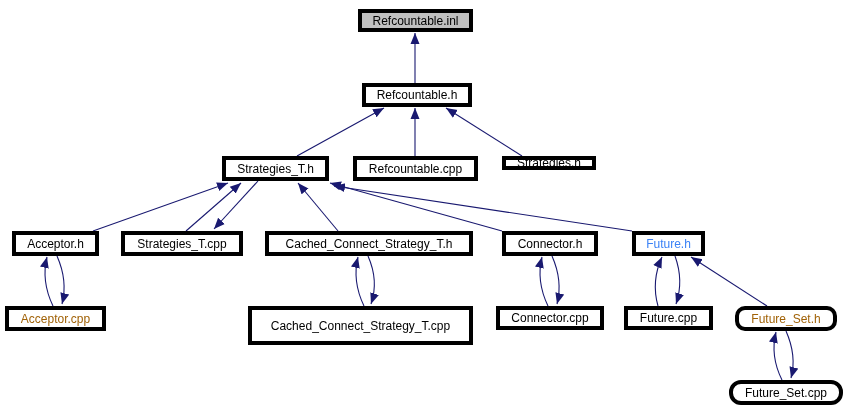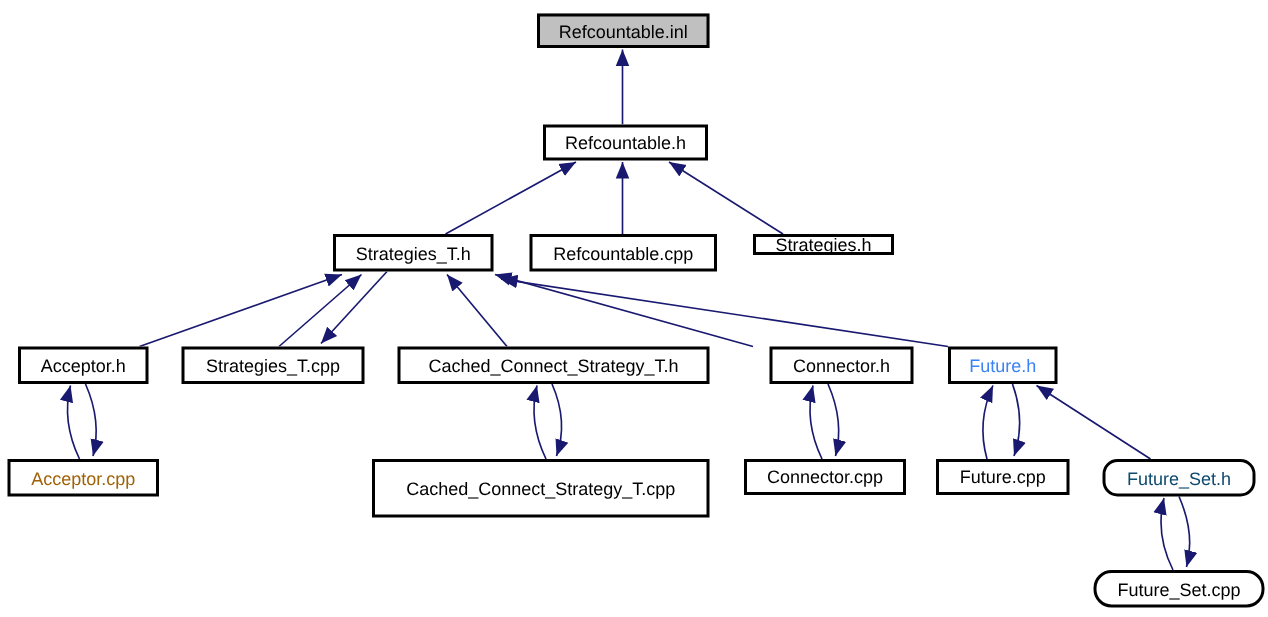--- a/index.html
+++ b/index.html
@@ -19,21 +19,21 @@
     position: absolute;
     left: 0;
     top: 0;
     width: 845px;
     height: 411px;
     z-index: 1;
   }
   .node {
     position: absolute;
     box-sizing: border-box;
-    border: 2px solid #6d28d9;
+    border: 4px solid #6d28d9;
     background: #ffffff;
     color: #000000;
     font-size: 12px;
     line-height: 1;
     display: flex;
     align-items: center;
     justify-content: center;
     white-space: nowrap;
     z-index: 2;
     cursor: pointer;
@@ -78,22 +78,22 @@
   </svg>
   <div>
       <div class="node root" style="left: 358px; top: 9px; width: 115px; height: 23px; background: rgb(192, 192, 192); border-color: rgb(0, 0, 0); color: rgb(0, 0, 0);">Refcountable.inl</div>
       <div class="node" style="left: 362px; top: 83px; width: 110px; height: 24px; background: rgb(255, 255, 255); border-color: rgb(0, 0, 0); color: rgb(0, 0, 0);">Refcountable.h</div>
       <div class="node" style="left: 222px; top: 156px; width: 107px; height: 25px; background: rgb(255, 255, 255); border-color: rgb(0, 0, 0); color: rgb(0, 0, 0);">Strategies_T.h</div>
       <div class="node" style="left: 353px; top: 156px; width: 125px; height: 25px; background: rgb(255, 255, 255); border-color: rgb(0, 0, 0); color: rgb(0, 0, 0);">Refcountable.cpp</div>
       <div class="node" style="left: 502px; top: 156px; width: 94px; height: 14px; background: rgb(255, 255, 255); border-color: rgb(0, 0, 0); color: rgb(0, 0, 0);">Strategies.h</div>
       <div class="node" style="left: 12px; top: 231px; width: 87px; height: 25px; background: rgb(255, 255, 255); border-color: rgb(0, 0, 0); color: rgb(0, 0, 0);">Acceptor.h</div>
       <div class="node" style="left: 121px; top: 231px; width: 122px; height: 25px; background: rgb(255, 255, 255); border-color: rgb(0, 0, 0); color: rgb(0, 0, 0);">Strategies_T.cpp</div>
       <div class="node" style="left: 265px; top: 231px; width: 208px; height: 25px; background: rgb(255, 255, 255); border-color: rgb(0, 0, 0); color: rgb(0, 0, 0);">Cached_Connect_Strategy_T.h</div>
-      <div class="node" style="left: 502px; top: 231px; width: 96px; height: 25px; background: rgb(255, 255, 255); border-color: rgb(0, 0, 0); color: rgb(0, 0, 0); margin-left: 11px;">Connector.h</div>
+      <div class="node" style="left: 502px; top: 231px; width: 96px; height: 25px; background: rgb(255, 255, 255); border-color: rgb(0, 0, 0); color: rgb(0, 0, 0);">Connector.h</div>
       <div class="node" style="left: 632px; top: 231px; width: 73px; height: 25px; background: rgb(255, 255, 255); border-color: rgb(0, 0, 0); color: #3b82f6;">Future.h</div>
       <div class="node" style="left: 5px; top: 306px; width: 101px; height: 25px; background: rgb(255, 255, 255); border-color: rgb(0, 0, 0); color: #a16207;">Acceptor.cpp</div>
       <div class="node" style="left: 248px; top: 306px; width: 225px; height: 39px; background: rgb(255, 255, 255); border-color: rgb(0, 0, 0); color: rgb(0, 0, 0);">Cached_Connect_Strategy_T.cpp</div>
       <div class="node" style="left: 496px; top: 306px; width: 108px; height: 24px; background: rgb(255, 255, 255); border-color: rgb(0, 0, 0); color: rgb(0, 0, 0);">Connector.cpp</div>
       <div class="node" style="left: 624px; top: 306px; width: 89px; height: 24px; background: rgb(255, 255, 255); border-color: rgb(0, 0, 0); color: rgb(0, 0, 0);">Future.cpp</div>
-      <div class="node" style="left: 735px; top: 306px; width: 102px; height: 25px; background: rgb(255, 255, 255); border-color: rgb(0, 0, 0); color: #0c4a6e; border-radius: 10px;">Future_Set.h</div>
+      <div class="node" style="left: 735px; top: 306px; width: 102px; height: 25px; background: rgb(255, 255, 255); border-color: rgb(0, 0, 0); color: #a16207; border-radius: 10px;">Future_Set.h</div>
       <div class="node" style="left: 729px; top: 380px; width: 114px; height: 25px; background: rgb(255, 255, 255); border-color: rgb(0, 0, 0); color: rgb(0, 0, 0); border-radius: 12px;">Future_Set.cpp</div>
     </div>
 </div>
 
 </body></html>

